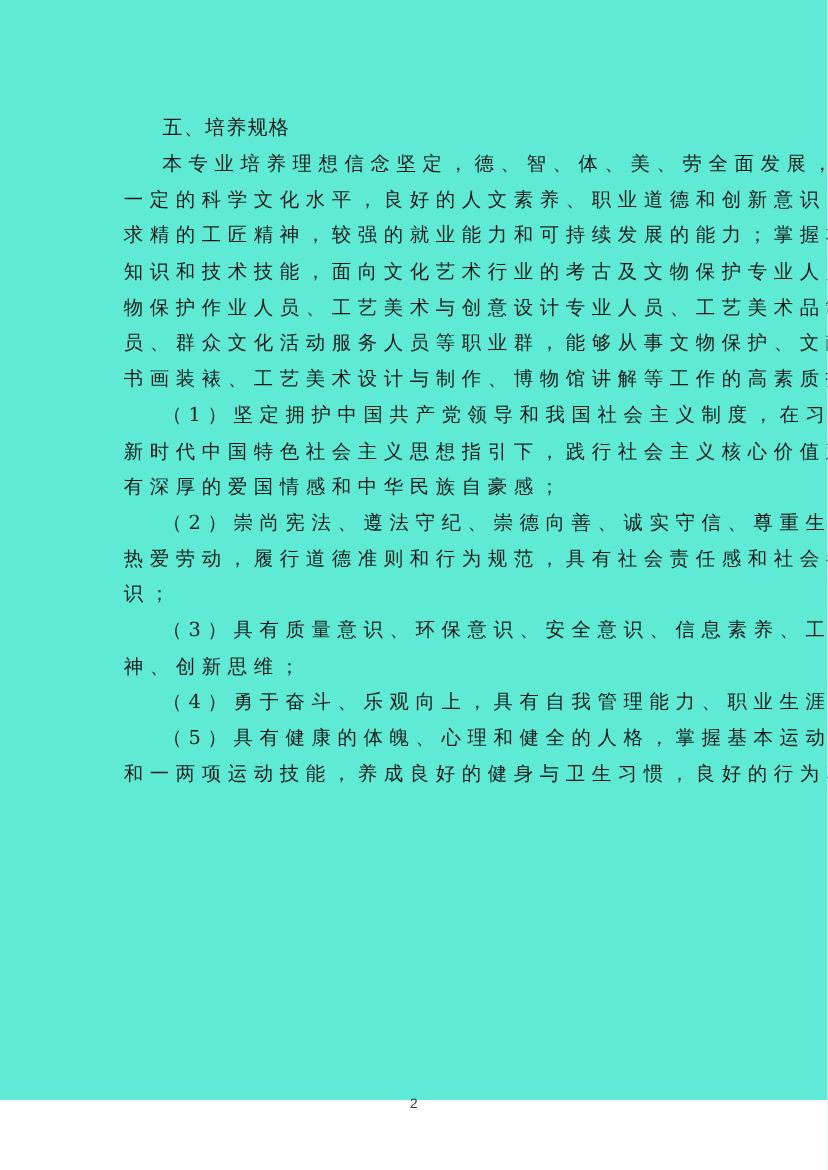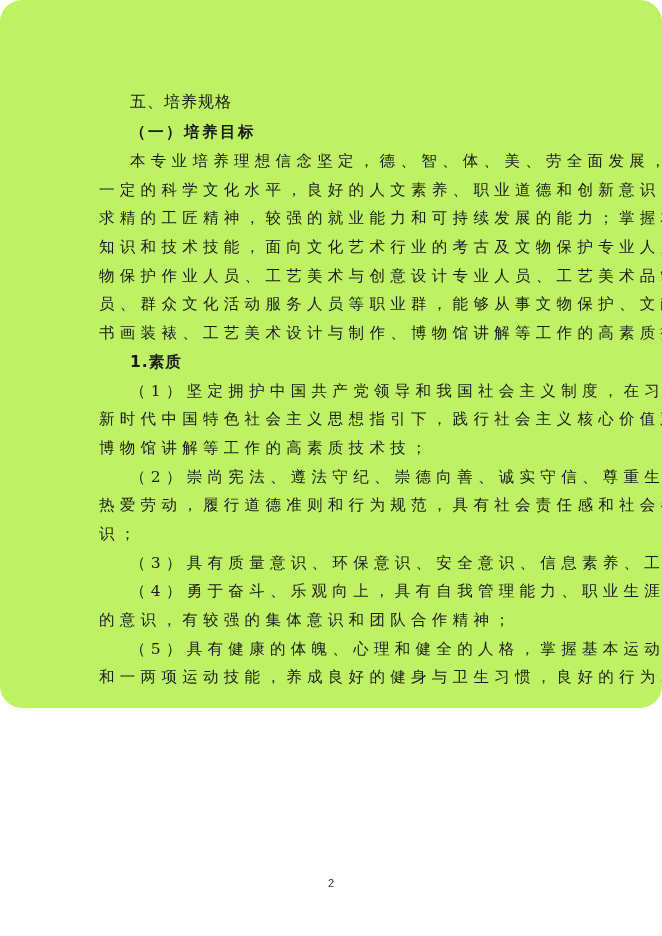--- a/index.html
+++ b/index.html
@@ -1,64 +1,62 @@
 <!DOCTYPE html>
 <html><head>
 <meta charset="utf-8">
 <style>
   html, body { margin: 0; padding: 0; background: #ffffff; }
   body { width: 662px; height: 936px; position: relative; overflow: hidden;
          font-family: "DejaVu Serif", "Liberation Serif", serif; color: #1a1a1a; }
-  .page { position: absolute; left: 0; top: 0; width: 662px; height: 708px; background: #bef264; border-radius: 22px; }
+  .page { position: absolute; left: 0; top: 0; width: 662px; height: 880px; background: #5eead4; }
   .content { position: absolute; left: 99px; top: 86px; width: 464px; }
   .line { font-size: 15.5px; line-height: 28.7px; height: 28.7px; white-space: nowrap;
           letter-spacing: 5.3px; }
   .indent { padding-left: 31px; }
   .h1 { font-family: "DejaVu Sans", "Liberation Sans", sans-serif; font-size: 16px; letter-spacing: 1px; padding-left: 31px; height: 31px; line-height: 31px; }
   .h2 { font-family: "DejaVu Sans", "Liberation Sans", sans-serif; font-weight: bold; font-size: 15.5px; letter-spacing: 2.5px; padding-left: 31px; height: 30px; line-height: 30px; }
   .h3 { font-family: "DejaVu Sans", "Liberation Sans", sans-serif; font-weight: bold; font-size: 15.5px; letter-spacing: 1px; padding-left: 31px; height: 28.7px; line-height: 28.7px; }
   .pagenum { position: absolute; left: 0; width: 662px; top: 877px; text-align: center;
              font-family: "Liberation Sans", sans-serif; font-size: 11px; color: #333; }
 </style>
 </head>
 <body>
 
 <div class="page">
   <div class="content">
     <div class="h1">五、培养规格</div>
-    <div class="h2">（一）培养目标</div>
 
     <div>
       <div class="line indent">本专业培养理想信念坚定，德、智、体、美、劳全面发展，具有</div>
       <div class="line">一定的科学文化水平，良好的人文素养、职业道德和创新意识，精益</div>
       <div class="line">求精的工匠精神，较强的就业能力和可持续发展的能力；掌握本专业</div>
       <div class="line">知识和技术技能，面向文化艺术行业的考古及文物保护专业人员、文</div>
       <div class="line">物保护作业人员、工艺美术与创意设计专业人员、工艺美术品制作人</div>
       <div class="line">员、群众文化活动服务人员等职业群，能够从事文物保护、文献修复、</div>
       <div class="line">书画装裱、工艺美术设计与制作、博物馆讲解等工作的高素质技术技</div>
     </div>
 
-    <div class="h3">1.素质</div>
 
     <div>
       <div class="line indent">（1）坚定拥护中国共产党领导和我国社会主义制度，在习近平</div>
       <div class="line">新时代中国特色社会主义思想指引下，践行社会主义核心价值观，具</div>
-      <div class="line">博物馆讲解等工作的高素质技术技；</div>
+      <div class="line">有深厚的爱国情感和中华民族自豪感；</div>
     </div>
     <div>
       <div class="line indent">（2）崇尚宪法、遵法守纪、崇德向善、诚实守信、尊重生命、</div>
       <div class="line">热爱劳动，履行道德准则和行为规范，具有社会责任感和社会参与意</div>
       <div class="line">识；</div>
     </div>
     <div>
       <div class="line indent">（3）具有质量意识、环保意识、安全意识、信息素养、工匠精</div>
+      <div class="line">神、创新思维；</div>
     </div>
     <div>
       <div class="line indent">（4）勇于奋斗、乐观向上，具有自我管理能力、职业生涯规划</div>
-      <div class="line">的意识，有较强的集体意识和团队合作精神；</div>
     </div>
     <div>
       <div class="line indent">（5）具有健康的体魄、心理和健全的人格，掌握基本运动知识</div>
       <div class="line">和一两项运动技能，养成良好的健身与卫生习惯，良好的行为习惯；</div>
     </div>
   </div>
 
   <div class="pagenum">2</div>
 </div>
 

